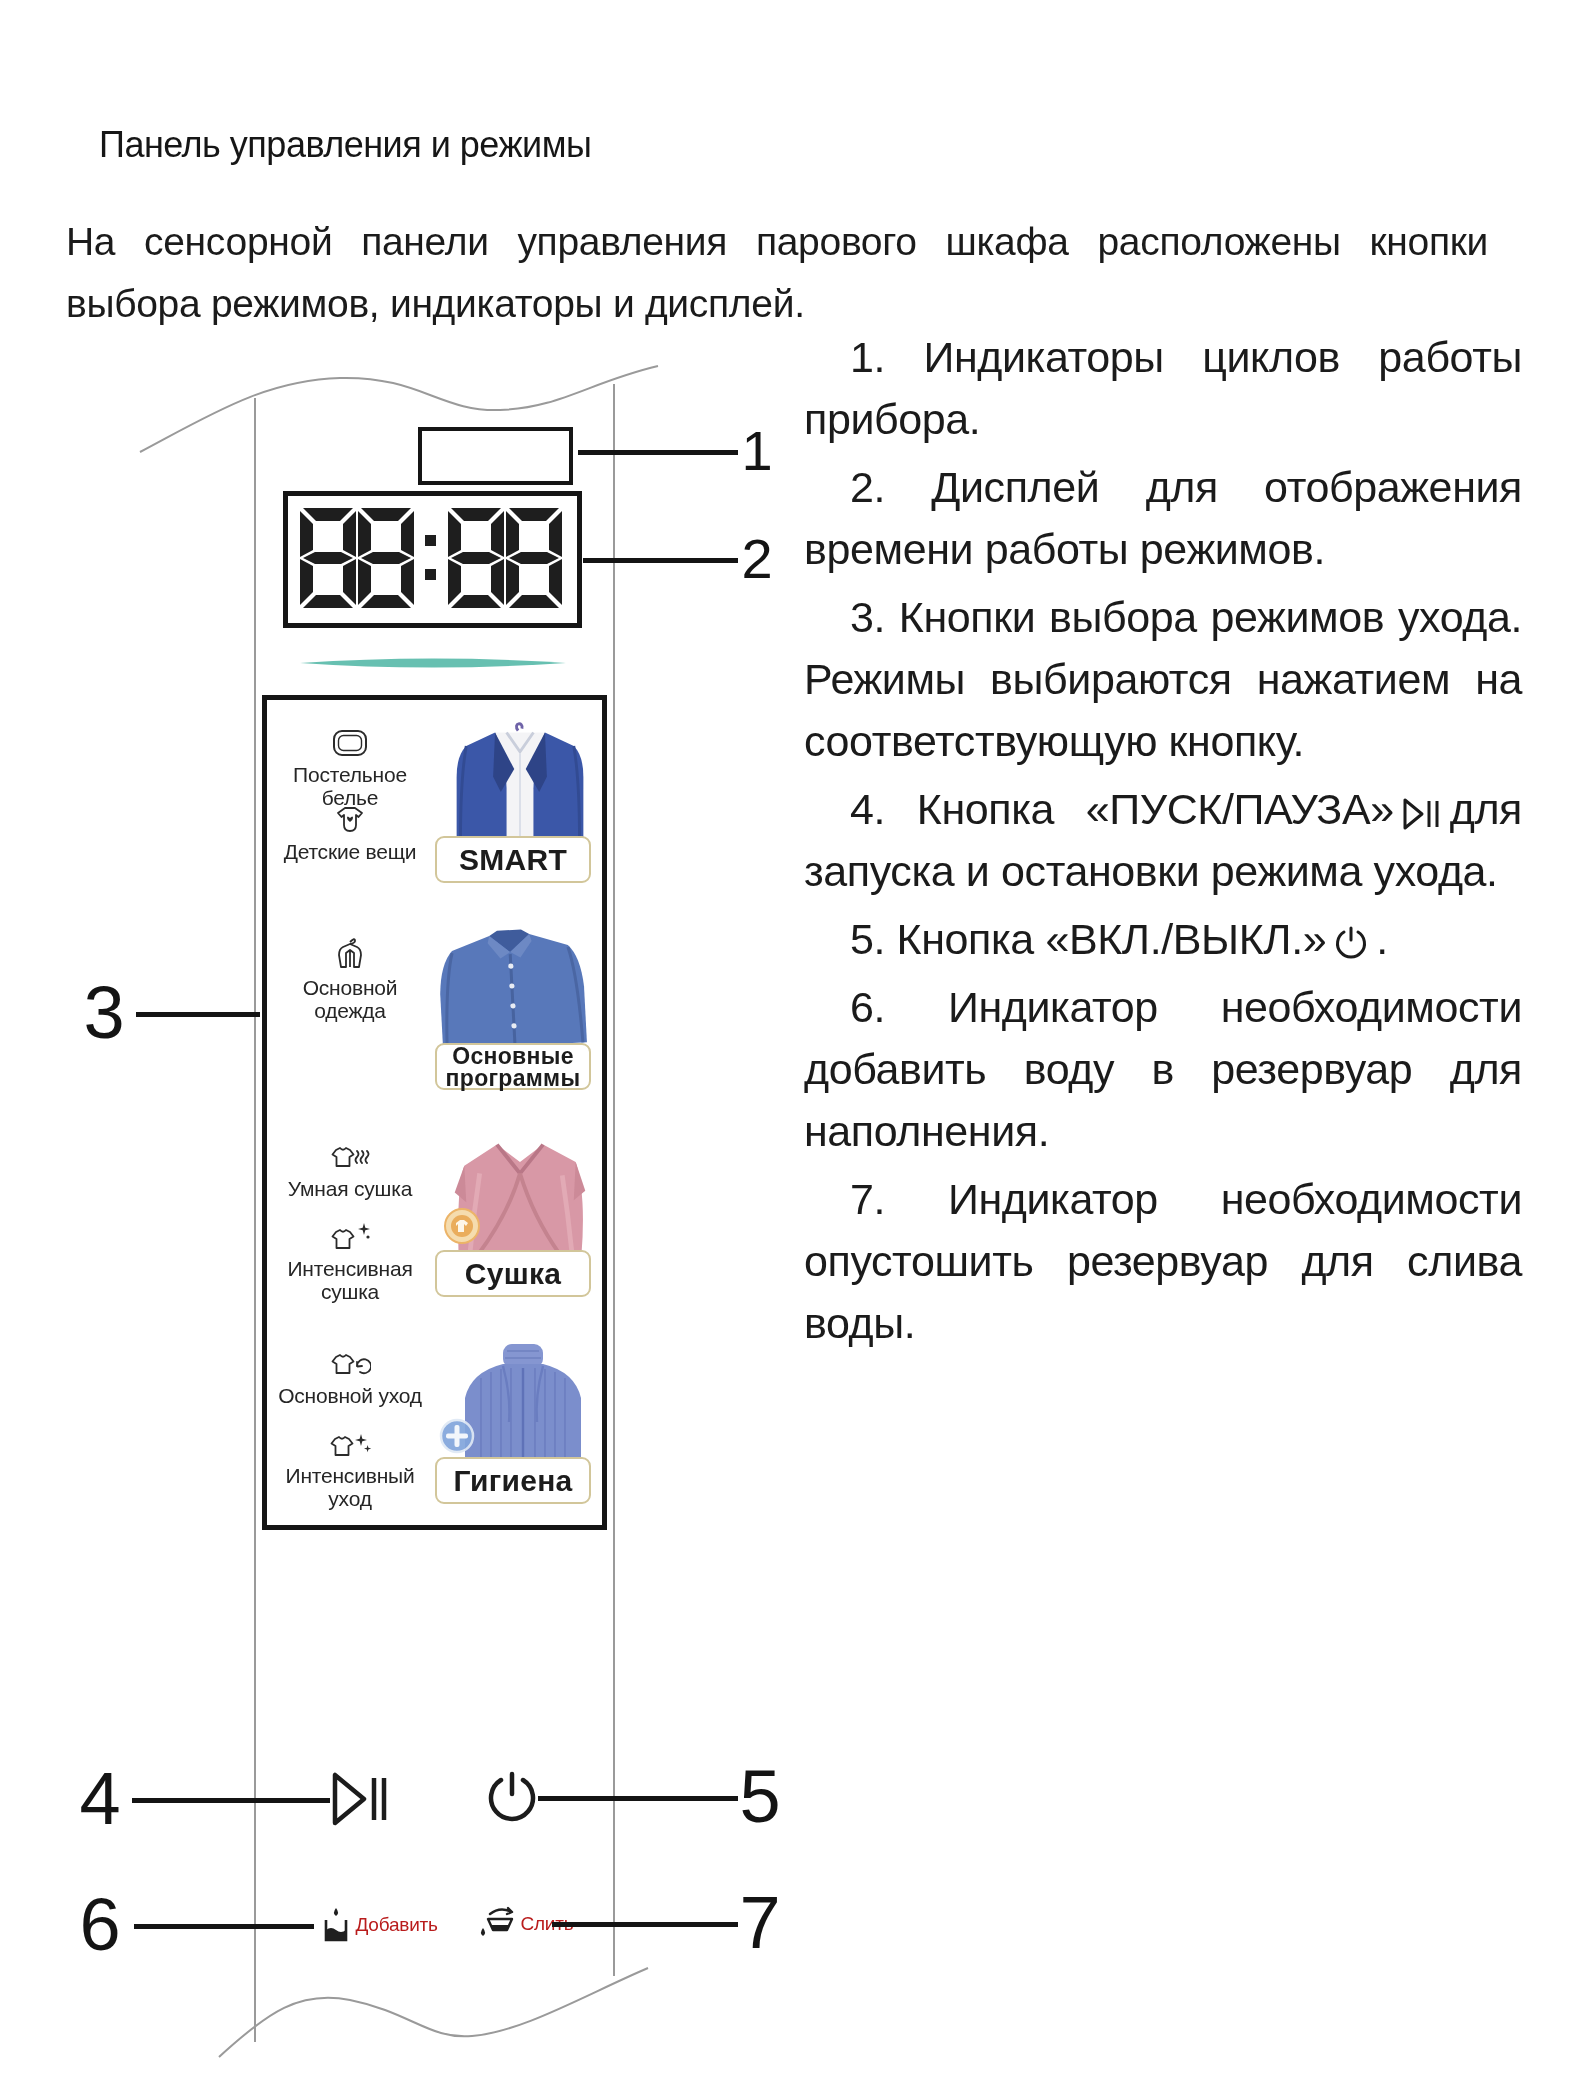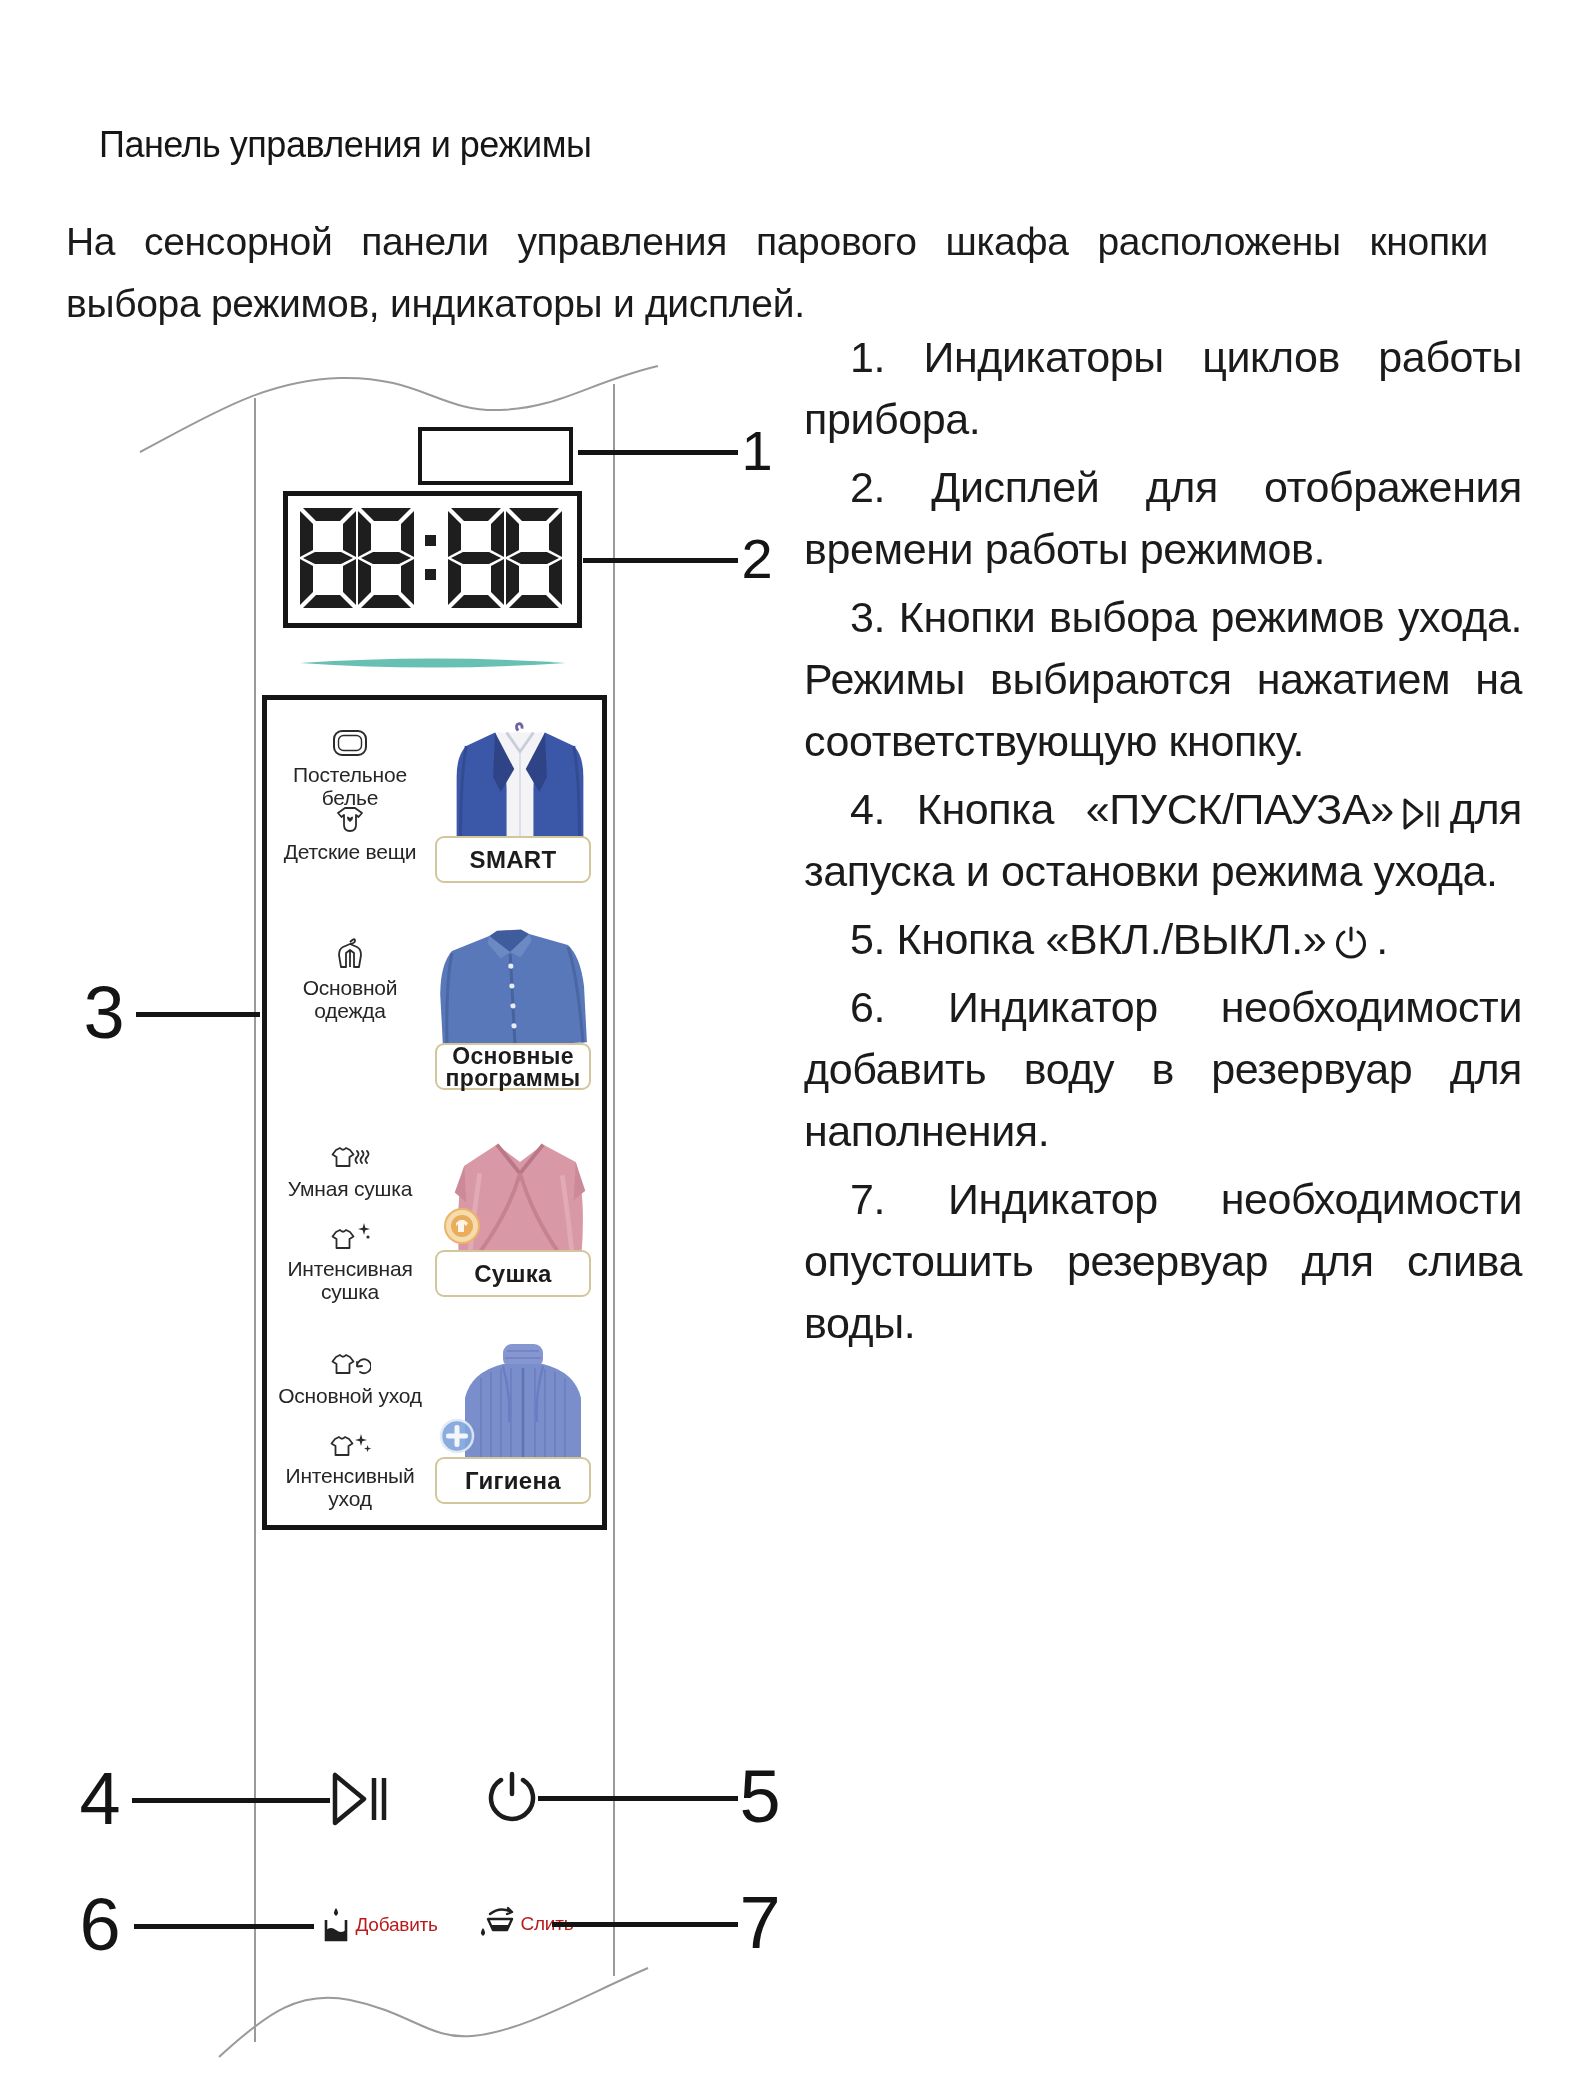--- a/index.html
+++ b/index.html
@@ -33,21 +33,21 @@
   .mode-row{position:absolute;left:0;width:364px;height:207px;}
   .care{position:absolute;left:2px;width:162px;text-align:center;}
   .care-icon{display:block;margin:0 auto 4px auto;}
   .care-label{font-size:21px;line-height:23px;color:#262626;letter-spacing:-0.2px;}
   .care-label span{display:block;}
   .garment{position:absolute;top:6px;}
   .badge{position:absolute;}
   .mode-btn{position:absolute;left:168px;top:121px;width:156px;height:47px;
             background:#fff;border:2px solid #d2c69a;border-radius:9px;
             font-family:"Liberation Sans","DejaVu Sans",sans-serif;
-            font-weight:700;color:#1c1c1c;font-size:24px;line-height:22px;
+            font-weight:700;color:#1c1c1c;font-size:30px;line-height:22px;
             display:flex;flex-direction:column;align-items:center;justify-content:center;
             padding:0;letter-spacing:0.3px;}
   .mode-btn.two-line{font-size:23px;}
   .mode-btn span{display:block;}
 
   .ctl{position:absolute;background:none;border:none;padding:0;}
   .water-label{font-size:19px;color:#b91c1c;letter-spacing:-0.2px;}
 
   .co-line{position:absolute;height:5px;background:#141414;}
   .co-num{position:absolute;transform:translate(-50%,-52%);color:#141414;font-weight:400;}

